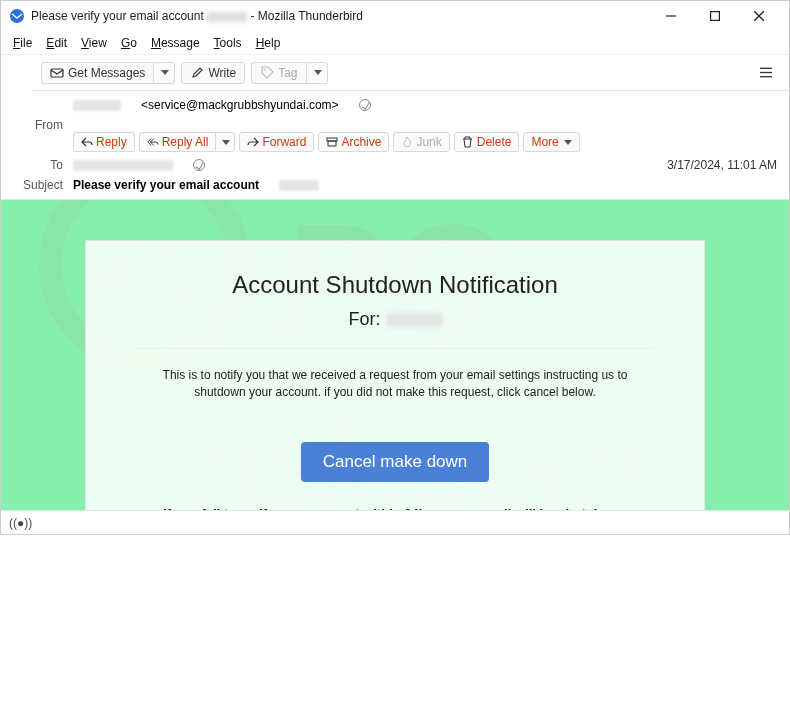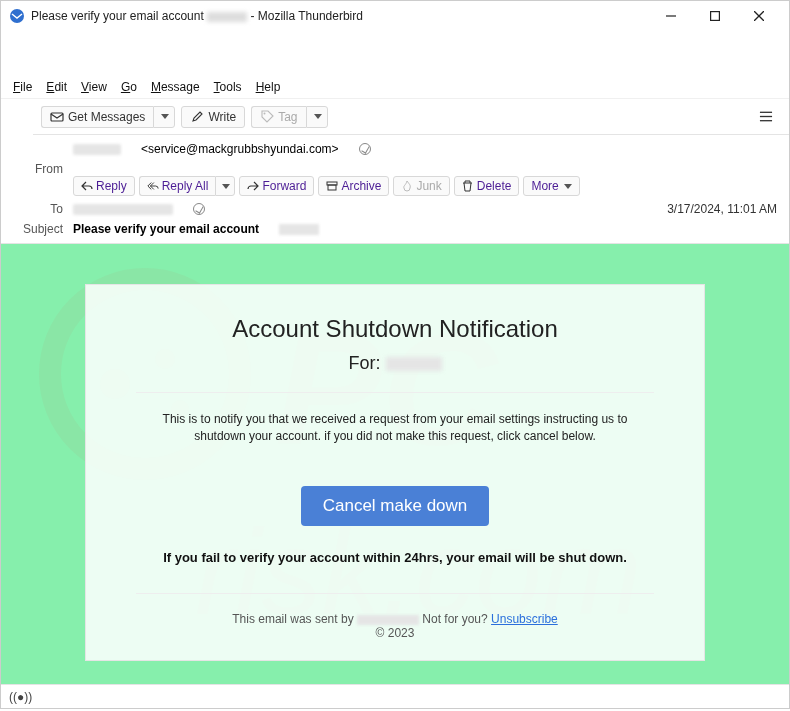--- a/index.html
+++ b/index.html
@@ -5,45 +5,45 @@
 * { box-sizing: border-box; margin: 0; padding: 0; }
 body {
   font-family: -apple-system, BlinkMacSystemFont, "Segoe UI", Arial, sans-serif;
   font-size: 12px;
   background: #fff;
   width: 790px;
   height: 711px;
   overflow: hidden;
   position: relative;
 }
-.window { border: 1px solid #ccc; width: 790px; height: 709px; display: flex; flex-direction: column; background: #fff; }
+.window { border: 1px solid #ccc; width: 790px; height: 535px; display: flex; flex-direction: column; background: #fff; }
 .titlebar { height: 30px; display: flex; align-items: center; padding: 0 8px; color: #333; }
 .titlebar .app-icon { width: 16px; height: 16px; margin-right: 6px; display:flex; align-items:center; justify-content:center;}
 .titlebar .title-text { font-size: 12px; color: #222; }
 .titlebar .title-text .redact { display:inline-block; width:40px; height:10px; background:#ddd; filter: blur(2px); vertical-align:middle;}
 .titlebar .spacer { flex: 1; }
 .winbtn { width: 44px; height: 28px; display: flex; align-items: center; justify-content: center; color: #222; }
-.menubar { height: 24px; display: flex; align-items: center; padding: 0 6px; font-size: 12px; color: #111; gap: 2px; border-bottom: 1px solid #f0f0f0; margin-top: 44px;}
+.menubar { height: 24px; display: flex; align-items: center; padding: 0 6px; font-size: 12px; color: #111; gap: 2px; border-bottom: 1px solid #f0f0f0;}
 .menubar .menu-item { padding: 2px 6px; }
 .menubar .menu-item span.ul { text-decoration: underline; }
 .toolbar { height: 36px; display: flex; align-items: center; padding: 0 8px; gap: 6px; border-bottom: 1px solid #e4e4e4; margin-left: 32px; }
 .tb-btn { display: flex; align-items: center; gap: 4px; padding: 3px 8px; border: 1px solid #d8d8d8; border-radius: 3px; background: #fafafa; color: #333; font-size: 12px; }
 .tb-btn.no-border { border: none; background: transparent; }
 .tb-btn.disabled { color: #aaa; }
 .tb-btn .icon { width: 14px; height: 14px; display: inline-flex; align-items: center; justify-content: center; }
 .tb-split { display:flex; }
 .tb-split .tb-btn:first-child { border-top-right-radius:0; border-bottom-right-radius:0; border-right:none;}
 .tb-split .tb-btn.drop { border-top-left-radius:0; border-bottom-left-radius:0; padding:3px 5px;}
 .toolbar .spacer { flex: 1; }
 .headers { padding: 4px 12px; border-bottom: 1px solid #e4e4e4; }
 .hdr-row { display: flex; align-items: center; padding: 3px 0; font-size: 12px; }
 .hdr-label { width: 60px; text-align: right; color: #555; padding-right: 10px; }
 .hdr-val { display: flex; align-items: center; gap: 20px; flex-wrap: wrap; }
 .hdr-actions { display:flex; gap:4px; flex-wrap:wrap; }
-.hdr-btn { display:flex; align-items:center; gap:3px; padding:2px 7px; border:1px solid #d8d8d8; border-radius:3px; background:#fafafa; font-size:12px; color:#4c1d95; }
+.hdr-btn { display:flex; align-items:center; gap:3px; padding:2px 7px; border:1px solid #d8d8d8; border-radius:3px; background:#fafafa; font-size:12px; color:#c2410c; }
 .hdr-btn.disabled { color:#aaa; }
 .hdr-btn .icon { width:12px; height:12px; display:inline-flex; align-items:center; justify-content:center;}
 .split { display:flex; }
 .split .hdr-btn:first-child{border-top-right-radius:0;border-bottom-right-radius:0;border-right:none;}
 .split .hdr-btn.drop{border-top-left-radius:0;border-bottom-left-radius:0;padding:2px 4px;}
 .redact-box { display:inline-block; height:11px; background:#e5e5e5; filter: blur(1.5px); border-radius:2px; }
 .from-name { width:48px; }
 .to-name { width:100px; }
 .circ { width:12px; height:12px; border:1px solid #888; border-radius:50%; display:inline-block; position:relative;}
 .circ::after{ content:""; position:absolute; left:3px; top:1px; width:4px; height:7px; border-bottom:1px solid #888; border-right:1px solid #888; transform:rotate(30deg);}

